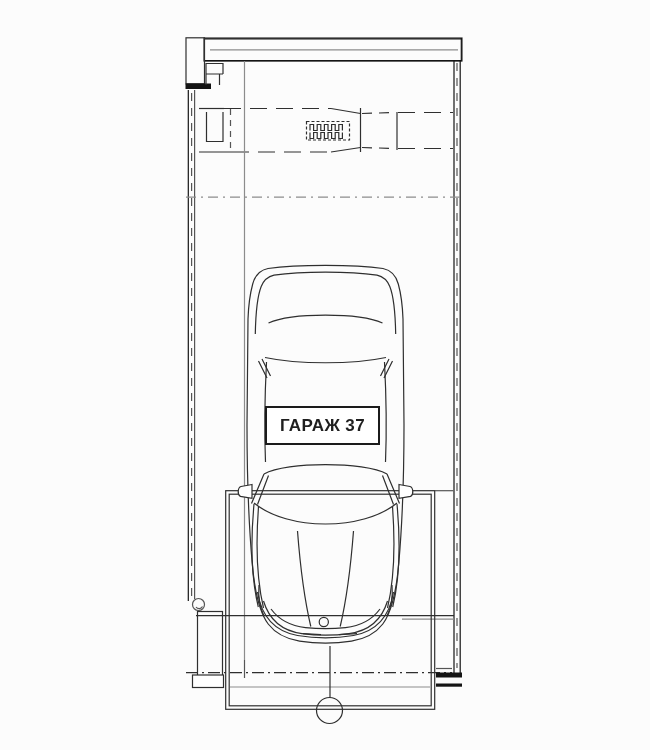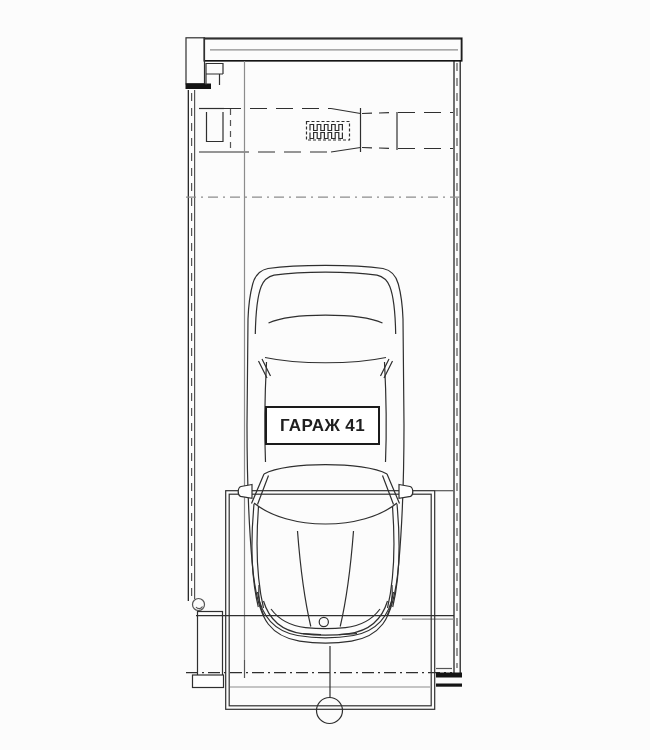--- a/index.html
+++ b/index.html
@@ -157,15 +157,15 @@
     <path d="M257.5,592 C261.5,617 275.5,631.5 297.5,635.5 C316,638.6 335,638.6 353.5,635.5 C375.5,631.5 389.5,617 393.5,592"></path>
     <path d="M263.5,601 C269.5,621 283,631 302,633.6 C317.5,635.6 333.5,635.6 349,633.6 C368,631 381.5,621 387.5,601"></path>
     <path d="M271,609 C279.5,620.5 293,626.2 305.5,627.6 C318.5,629 332.5,629 345.5,627.6 C358,626.2 371.5,620.5 380,609"></path>
     <path d="M303,633.6 L321,634.6 M339,634.6 L357,633.6"></path>
     <path d="M259,585 C258,597 260,608 264,616 M392,585 C393,597 391,608 387,616"></path>
     <circle cx="323.8" cy="622" r="4.6" stroke-width="1.3"></circle>
   </g>
 </svg>
 
 <div class="garage-label">
-  <span>ГАРАЖ 41</span>
+  <span>ГАРАЖ 37</span>
 </div>
 </div>
 
 </body></html>

